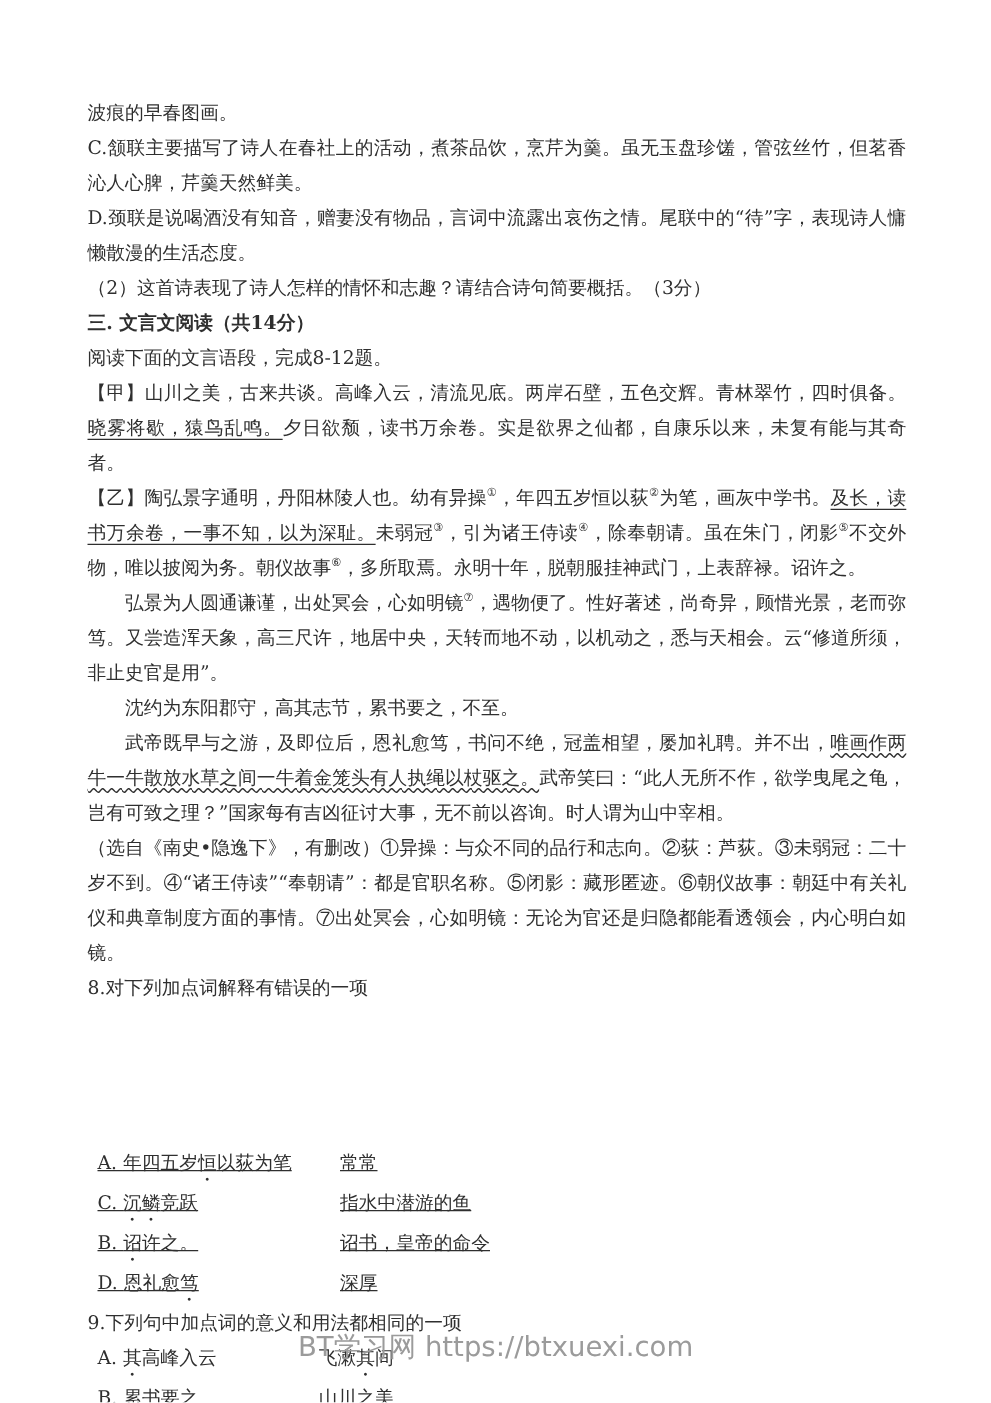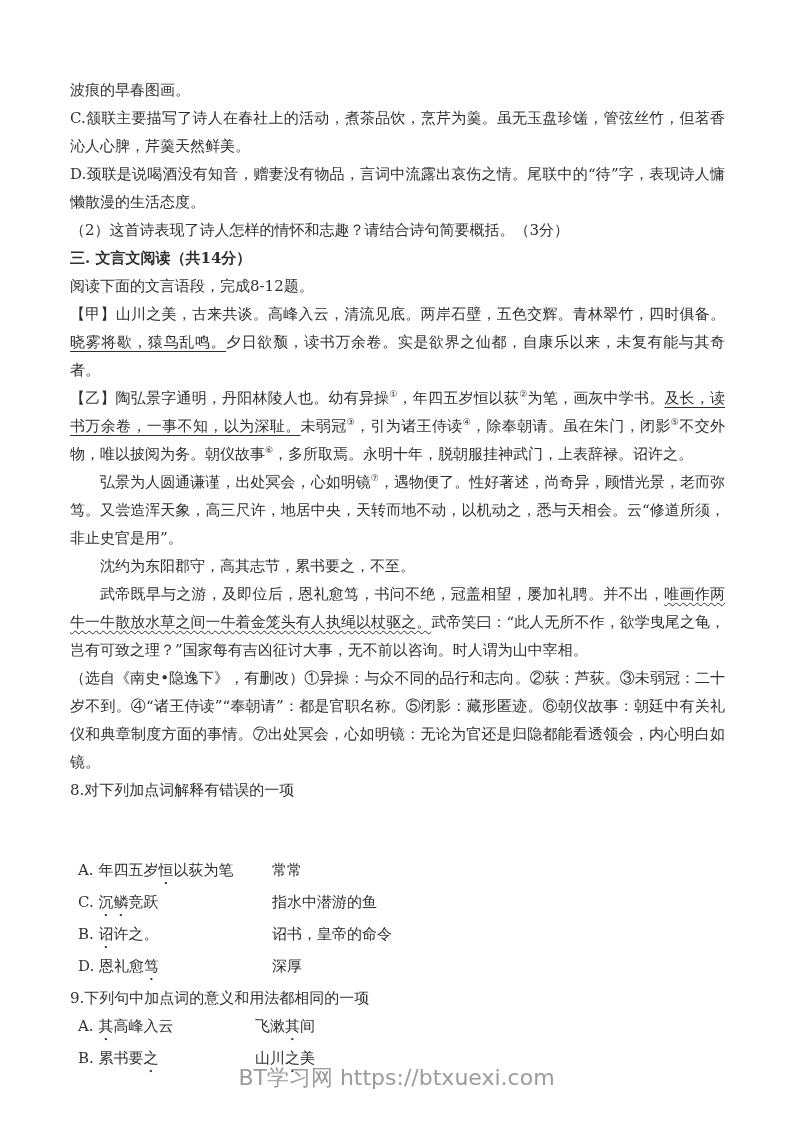--- a/index.html
+++ b/index.html
@@ -43,21 +43,21 @@
     text-decoration: underline wavy;
     text-underline-offset: 3px;
     text-decoration-thickness: 1px;
   }
   .emph {
     -webkit-text-emphasis: filled dot #2f2f2f;
     -webkit-text-emphasis-position: under right;
     text-emphasis: filled dot #2f2f2f;
     text-emphasis-position: under right;
   }
-  .opts8 { margin-top: 52px; }
+  .opts8 { margin-top: 112px; text-decoration: underline; }
   .opt-row {
     display: flex;
     font-size: 15px;
     line-height: 28px;
     padding-left: 8px;
   }
   .opts8 .opt-left { width: 194px; flex-shrink: 0; }
   .opts9 .opt-left { width: 177px; flex-shrink: 0; }
   .footer {
     position: absolute;

